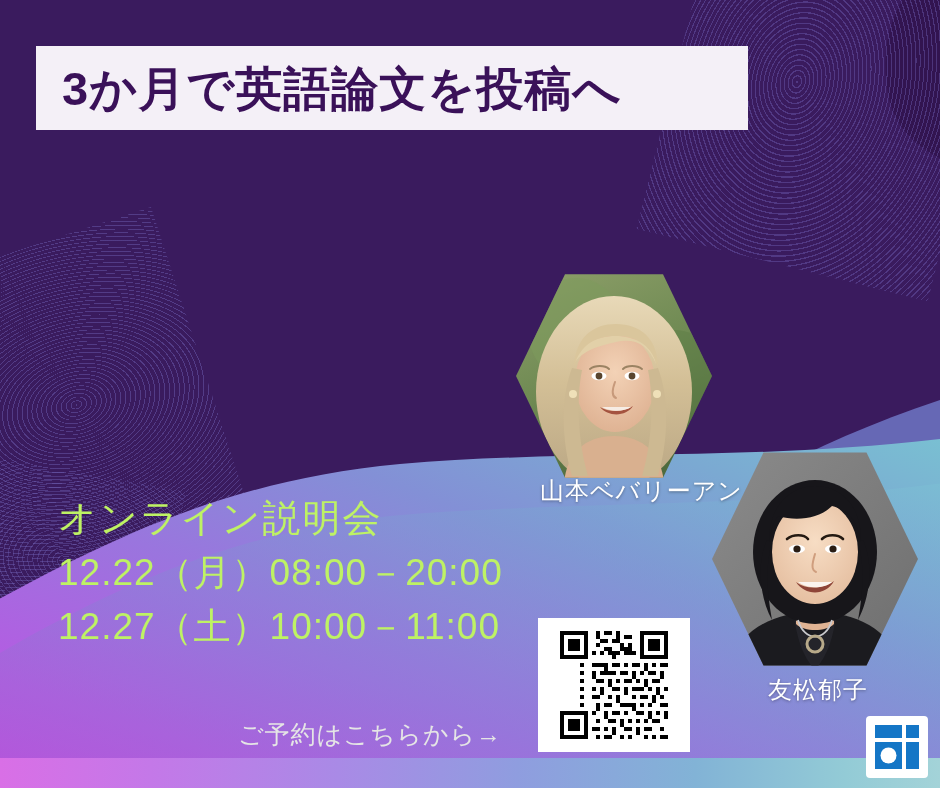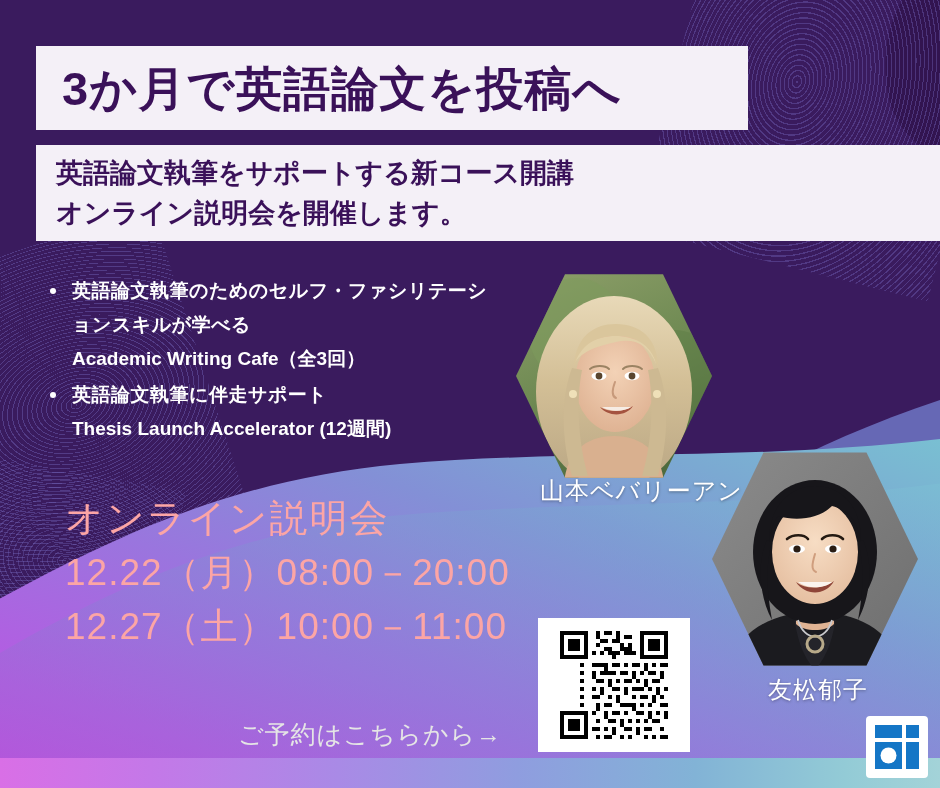--- a/index.html
+++ b/index.html
@@ -183,23 +183,23 @@
     font-weight: bold;
     line-height: 34px;
     letter-spacing: .5px;
     white-space: nowrap;
   }
   .bullet-line.latin { letter-spacing: 0px; }
 
   
   .schedule {
     position: absolute;
-    left: 65px;
+    left: 58px;
     top: 492px;
-    color: #fca5a5;
+    color: #bef264;
   }
   .schedule-heading {
     font-size: 38px;
     line-height: 52px;
     letter-spacing: 2px;
     margin-bottom: 2px;
   }
   .schedule-row {
     font-size: 37px;
     line-height: 54px;
@@ -316,38 +316,21 @@
       <path d="M0,246 C120,176 250,104 430,86 C610,70 810,80 1020,48 L1020,400 L0,400 Z" fill="url(#gradWave2)" opacity="0.55"></path>
     </svg>
   </div>
 
   <div class="bg-bottom-strip"></div>
 
   <div class="title-block">
     <div class="title-text">3か月で英語論文を投稿へ</div>
   </div>
 
-  <div class="subtitle-block">
-    <div class="subtitle-line">英語論文執筆をサポートする新コース開講</div>
-    <div class="subtitle-line">オンライン説明会を開催します。</div>
-  </div>
-
-  <div class="bullets">
-    <div class="bullet-item">
-      <span class="bullet-dot"></span>
-      <div class="bullet-line">英語論文執筆のためのセルフ・ファシリテーシ</div>
-      <div class="bullet-line">ョンスキルが学べる</div>
-      <div class="bullet-line latin">Academic Writing Cafe（全3回）</div>
-    </div>
-    <div class="bullet-item">
-      <span class="bullet-dot"></span>
-      <div class="bullet-line">英語論文執筆に伴走サポート</div>
-      <div class="bullet-line latin">Thesis Launch Accelerator (12週間)</div>
-    </div>
-  </div>
+
 
   <div class="schedule">
     <div class="schedule-heading">オンライン説明会</div>
     <div class="schedule-row">12.22（月）08:00－20:00</div>
     <div class="schedule-row">12.27（土）10:00－11:00</div>
   </div>
 
   <div class="reserve-text">ご予約はこちらから→</div>
 
   <div class="qr-wrap">

